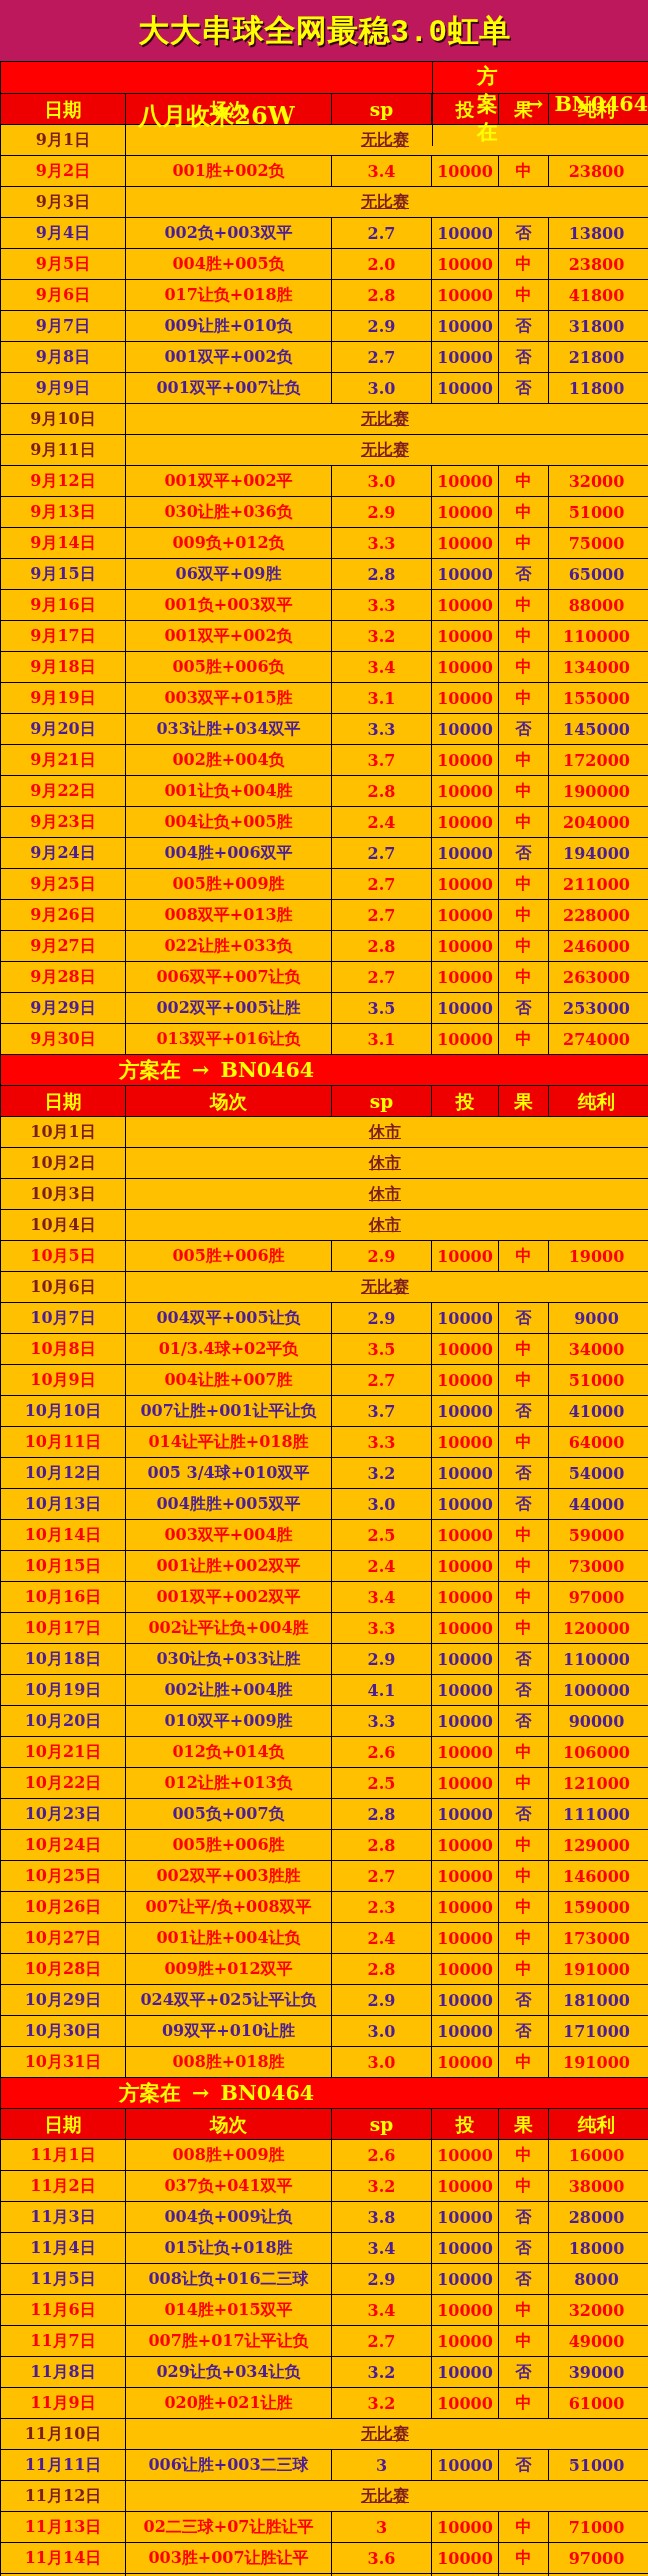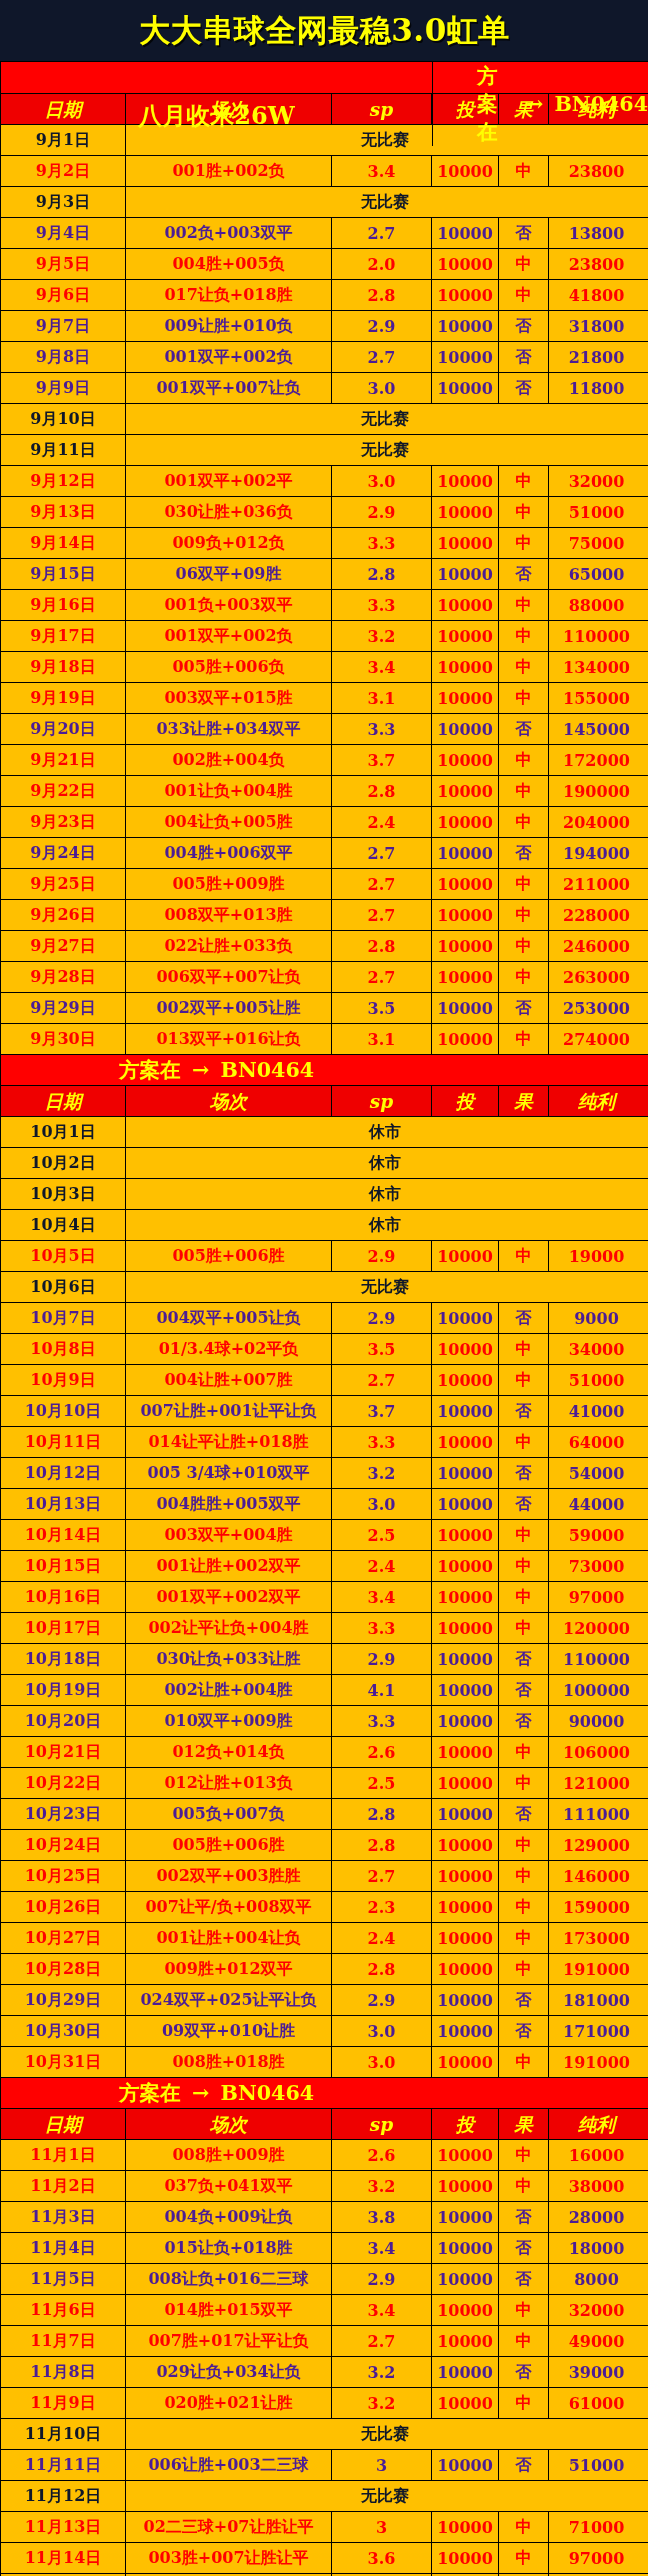--- a/index.html
+++ b/index.html
@@ -6,26 +6,27 @@
   *{box-sizing:border-box;}
   .page{
     width:649px;
     font-family:"DejaVu Serif","Liberation Serif",serif;
     font-weight:bold;
     -webkit-font-smoothing:antialiased;
   }
   
   .title{
     height:61px;
-    background:#0f172a;
+    background:#be185d;
     color:#ffff00;
     display:flex;align-items:center;justify-content:center;
     font-size:31px;
     letter-spacing:0.5px;
     text-shadow:1.5px 1.5px 0 rgba(0,0,0,0.75);
+    font-family:Liberation Mono, monospace;
   }
   
   .table{
     border:1.5px solid #000;
     background:#ffc000;
   }
   .table > * + *{border-top:1.5px solid #000;}
   .gridrow{
     display:grid;
     grid-template-columns:124px 206px 100px 67px 50px 96px;
@@ -49,32 +50,31 @@
   .sh-right{
     display:flex;align-items:center;justify-content:center;
     font-size:20.6px;
     gap:11.3px;
   }
   .colhead{
     height:31px;
     background:#ef0000;
     color:#ffff00;
     font-size:18.5px;
-    font-style:italic;
   }
   .hcell{display:flex;align-items:center;justify-content:center;}
   .row{
     height:31px;
     background:#ffc000;
     font-size:16px;
   }
   .cell{display:flex;align-items:center;justify-content:center;white-space:nowrap;overflow:hidden;}
-  .merged{grid-column:2/7;}
+  .merged{grid-column:2/7;text-decoration:underline;}
   .row.win{color:#ff0000;}
-  .row.notice{color:#0f172a;}
+  .row.notice{color:#7f1d1d;}
   .row.loss{color:#4c1d95;}
 </style>
 </head>
 <body>
 
 <div class="page">
   <div class="title">大大串球全网最稳3.0虹单</div>
   <div class="table" id="table">
 
   <div class="section-header gridrow2">

